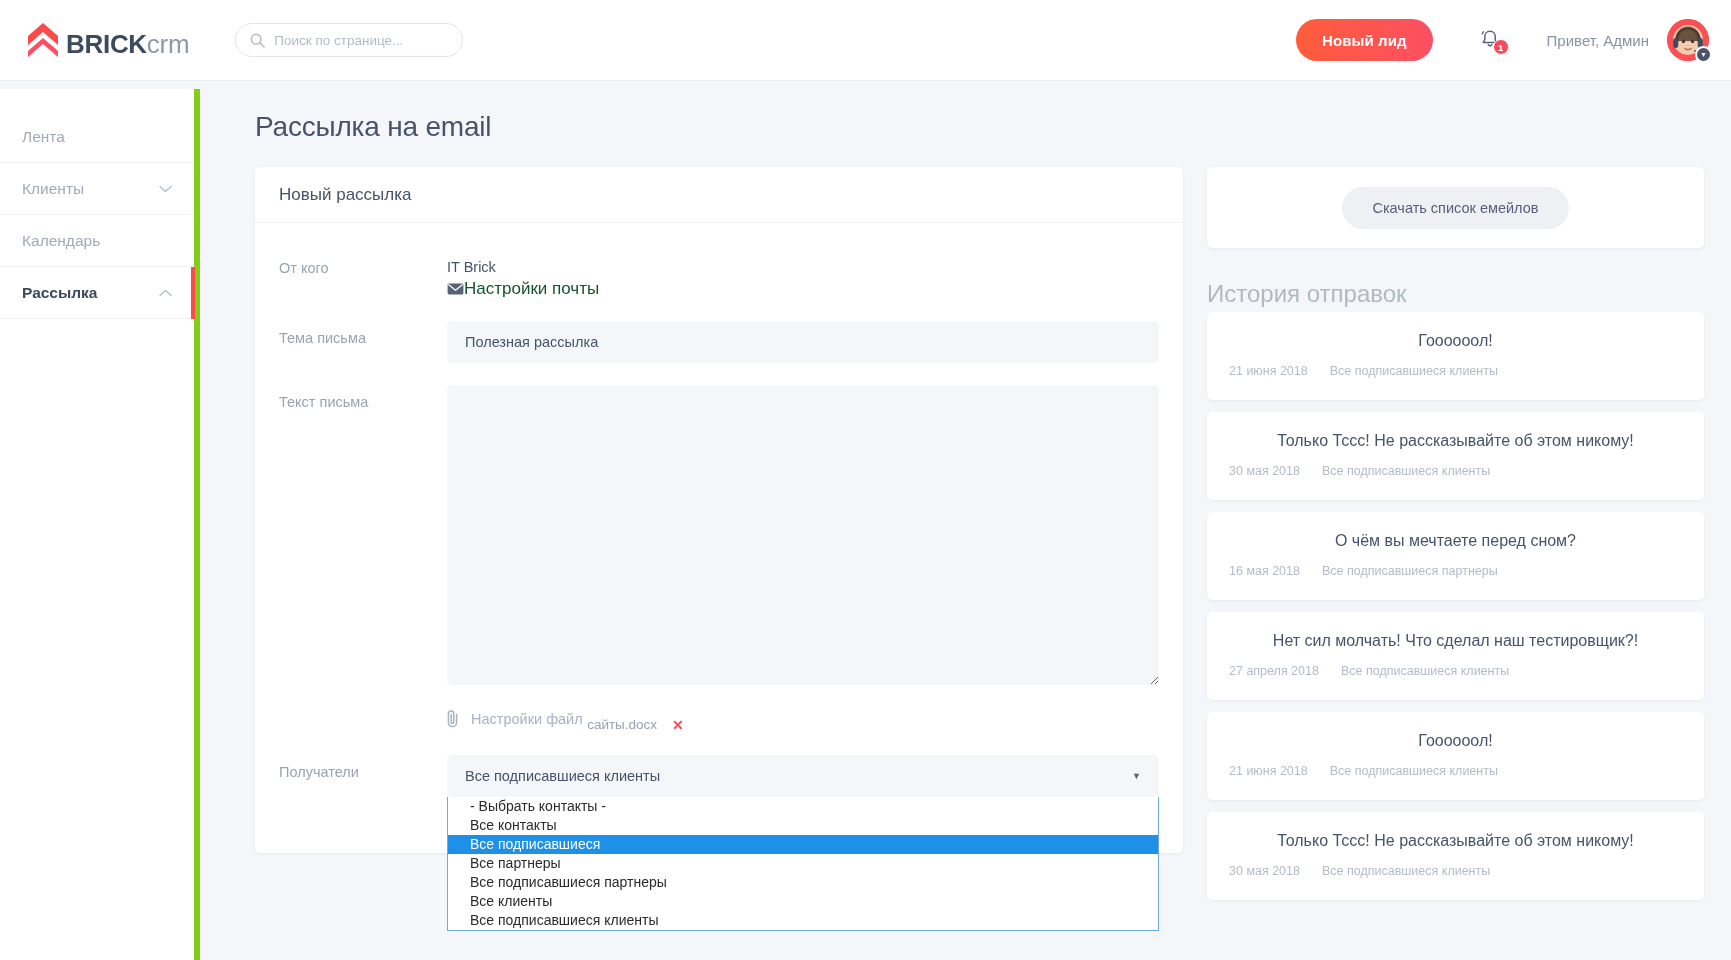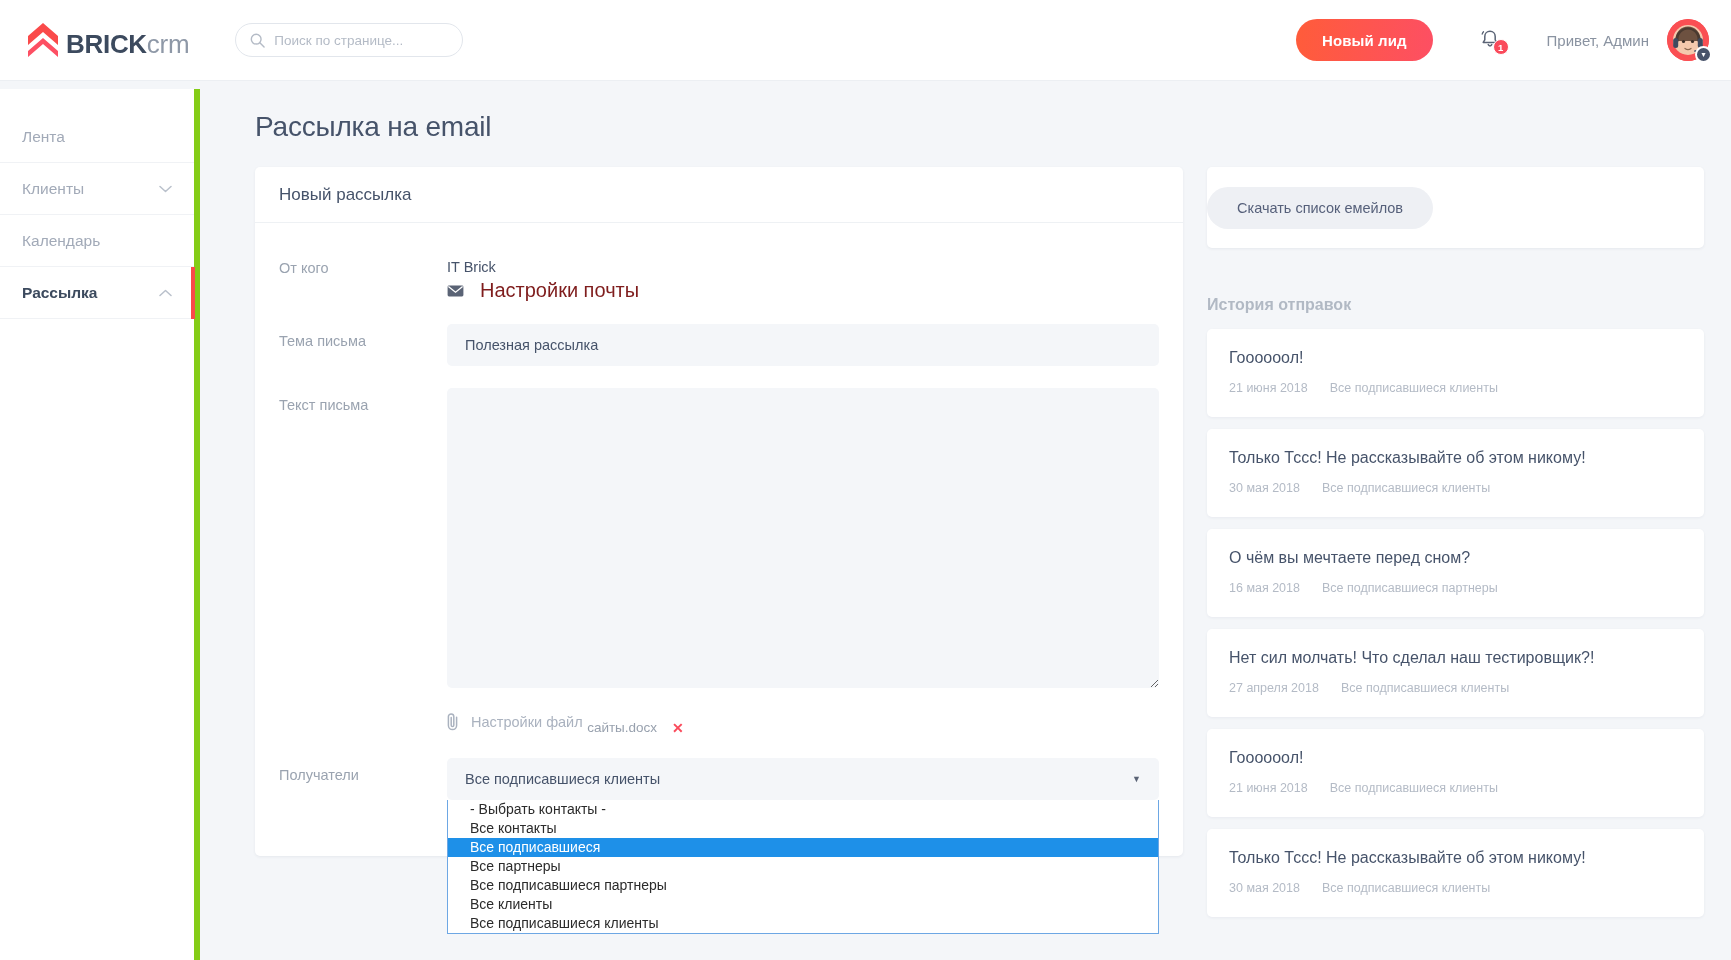--- a/index.html
+++ b/index.html
@@ -157,22 +157,22 @@
   .form-row { display: flex; align-items: flex-start; margin-bottom: 22px; }
   .form-label {
     flex: 0 0 168px; padding-top: 9px;
     font-size: 14.5px; color: #9aa3b0;
   }
   .form-field { flex: 1 1 auto; }
   .static-value {
     font-size: 14.5px; color: #46536a; padding-top: 8px;
   }
   .mail-settings {
-    display: inline-flex; align-items: center; gap: 16px;
-    font-size: 20px; color: #7f1d1d; cursor: pointer;
+    display: inline-flex; align-items: center; gap: 0;
+    font-size: 17px; color: #14532d; cursor: pointer;
     margin-top: 4px;
   }
   .txt-input {
     width: 100%; height: 42px;
     background: #f4f6f9; border: none; border-radius: 5px;
     padding: 0 18px;
     font-family: "Liberation Sans", sans-serif;
     font-size: 14.5px; color: #46536a; outline: none;
   }
   .txt-area {
@@ -225,45 +225,45 @@
     white-space: nowrap;
   }
   .select-option.selected { background: #1e90e8; color: #fff; }
 
   
   .right-col { flex: 1 1 auto; min-width: 0; }
   .download-card {
     background: #fff; border-radius: 5px;
     box-shadow: 0 1px 3px rgba(40,56,85,.07);
     height: 81px;
-    display: flex; align-items: center; 
-    margin-bottom: 48px;
+    display: flex; align-items: center; justify-content: center;
+    margin-bottom: 32px;
   }
   .btn-download {
     background: #eef0f4; border: none;
     border-radius: 21px; height: 42px;
     padding: 0 30px;
     font-family: "Liberation Sans", sans-serif;
     font-size: 14.5px; color: #56607a; cursor: pointer;
     white-space: nowrap;
   }
   .history-title {
-    font-size: 16px; color: #b1b9c4; font-weight: 700;
-    margin-bottom: 15px;
+    font-size: 24px; color: #b1b9c4; font-weight: 400;
+    margin-bottom: 4px;
   }
   .history-list { display: flex; flex-direction: column; gap: 12px; }
   .history-item {
     background: #fff; border-radius: 5px;
     box-shadow: 0 1px 3px rgba(40,56,85,.06);
     padding: 20px 22px 22px 22px;
     cursor: pointer;
   }
   .history-subject {
     font-size: 16px; color: #46536a; margin-bottom: 14px;
-    white-space: nowrap; overflow: hidden; text-overflow: ellipsis;
+    white-space: nowrap; overflow: hidden; text-overflow: ellipsis; text-align: center;
   }
   .history-meta { display: flex; gap: 22px; font-size: 12.5px; color: #b4bbc6; }
 </style>
 </head>
 <body>
 
 <div class="app">
 
   <div class="topbar">
 

